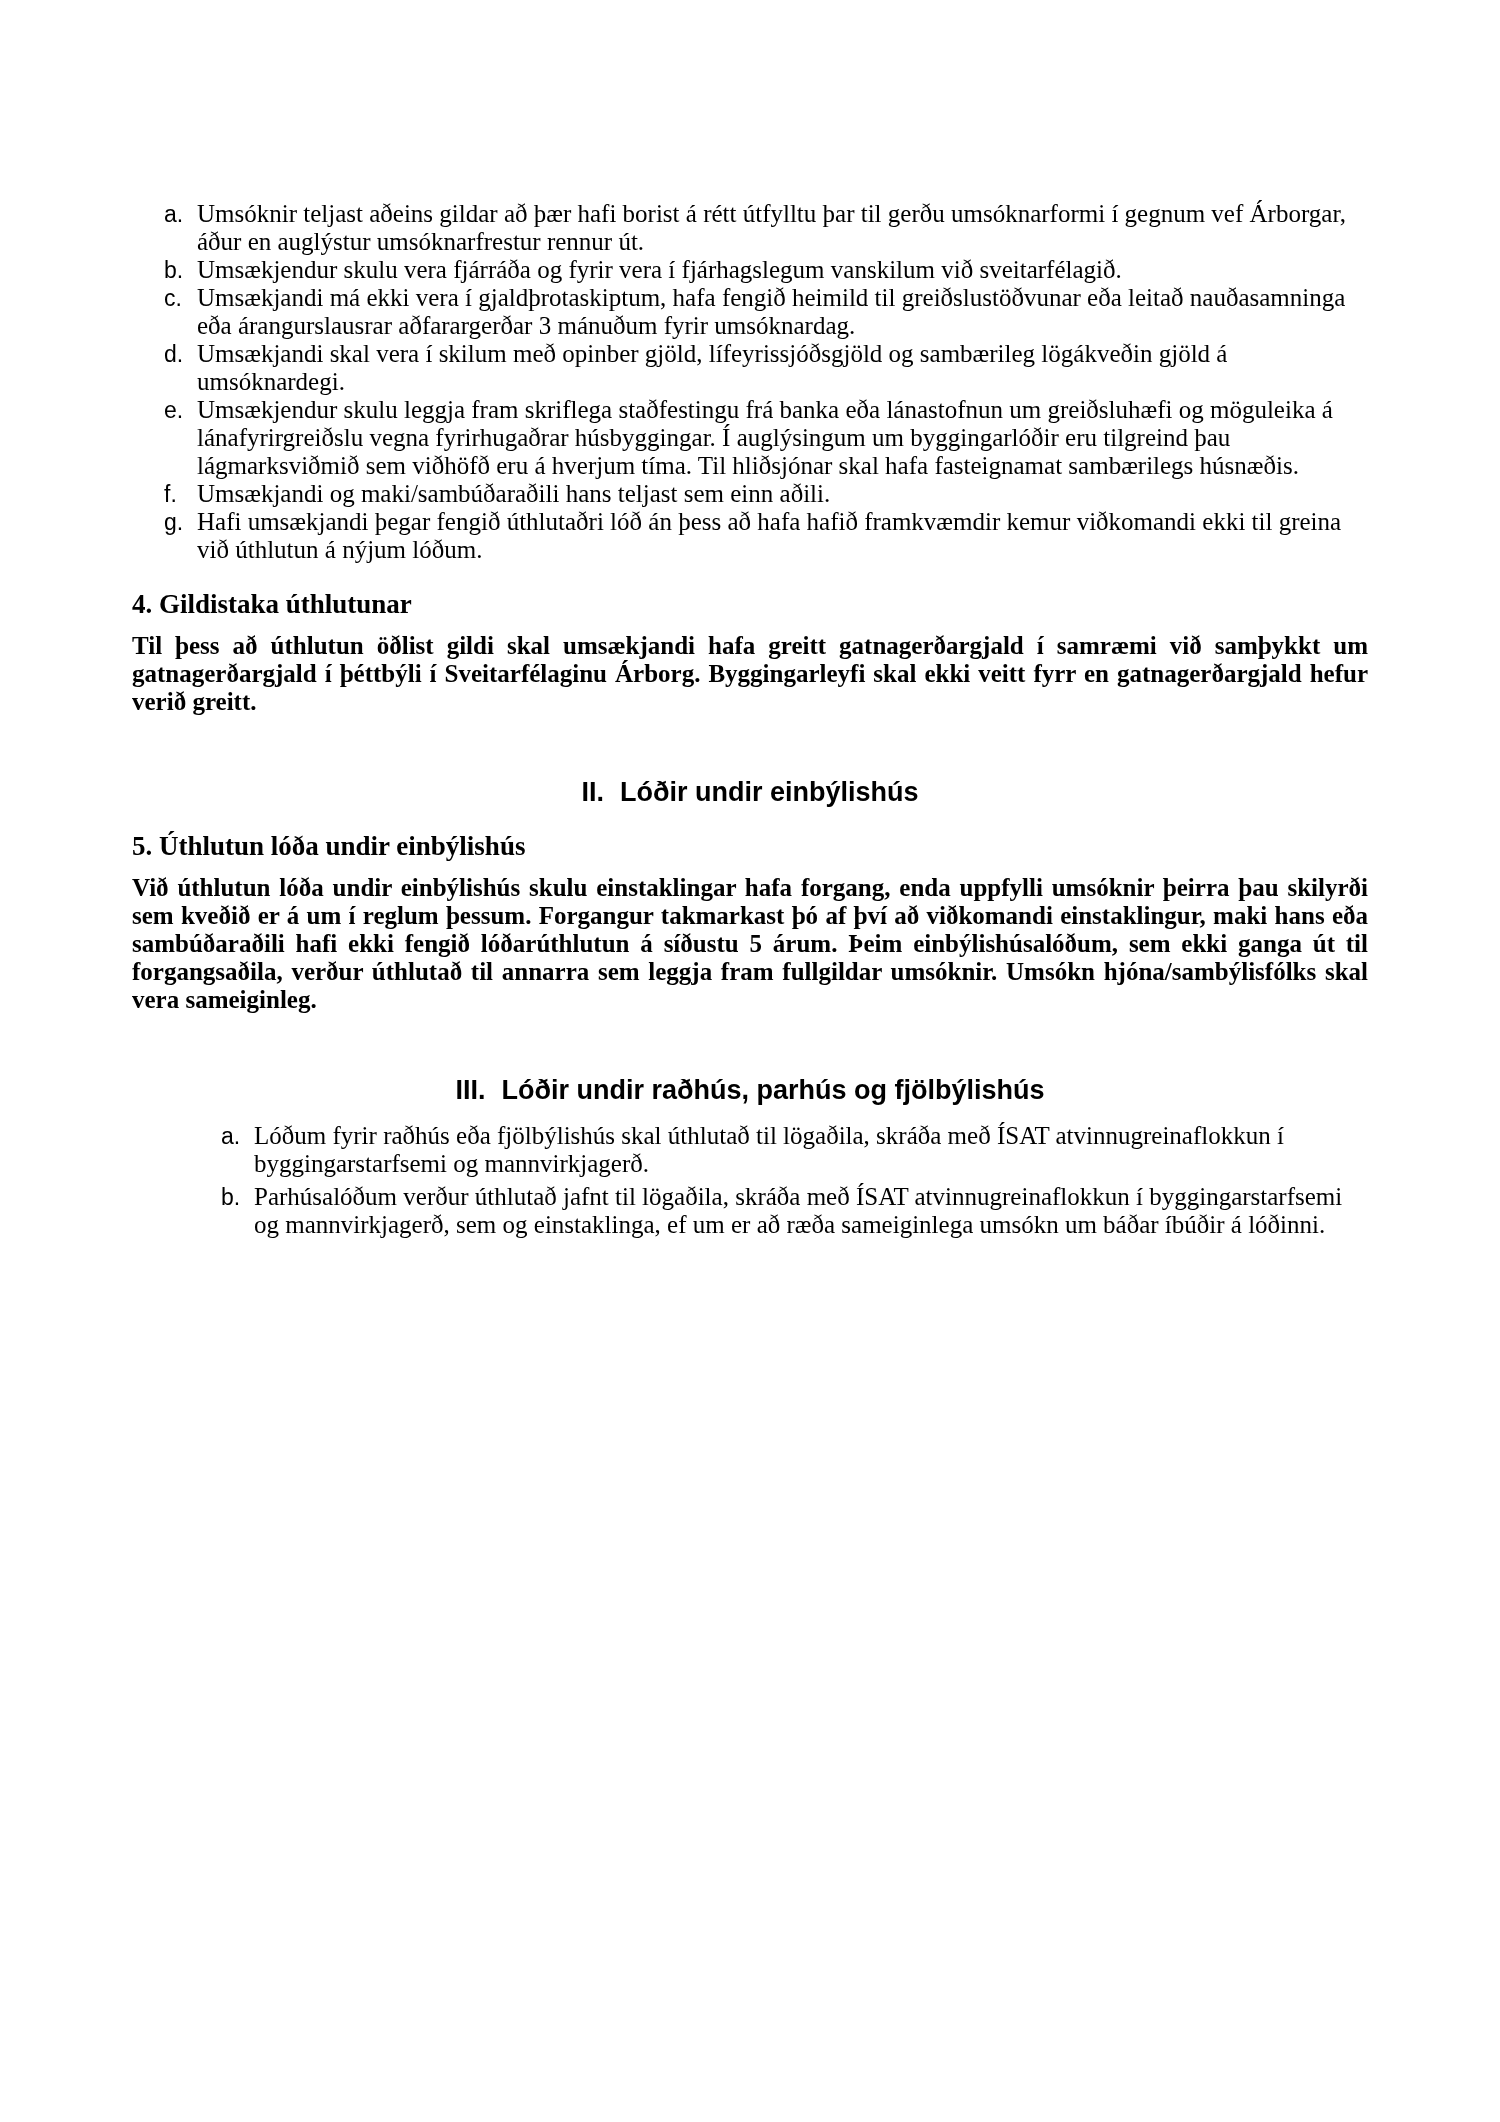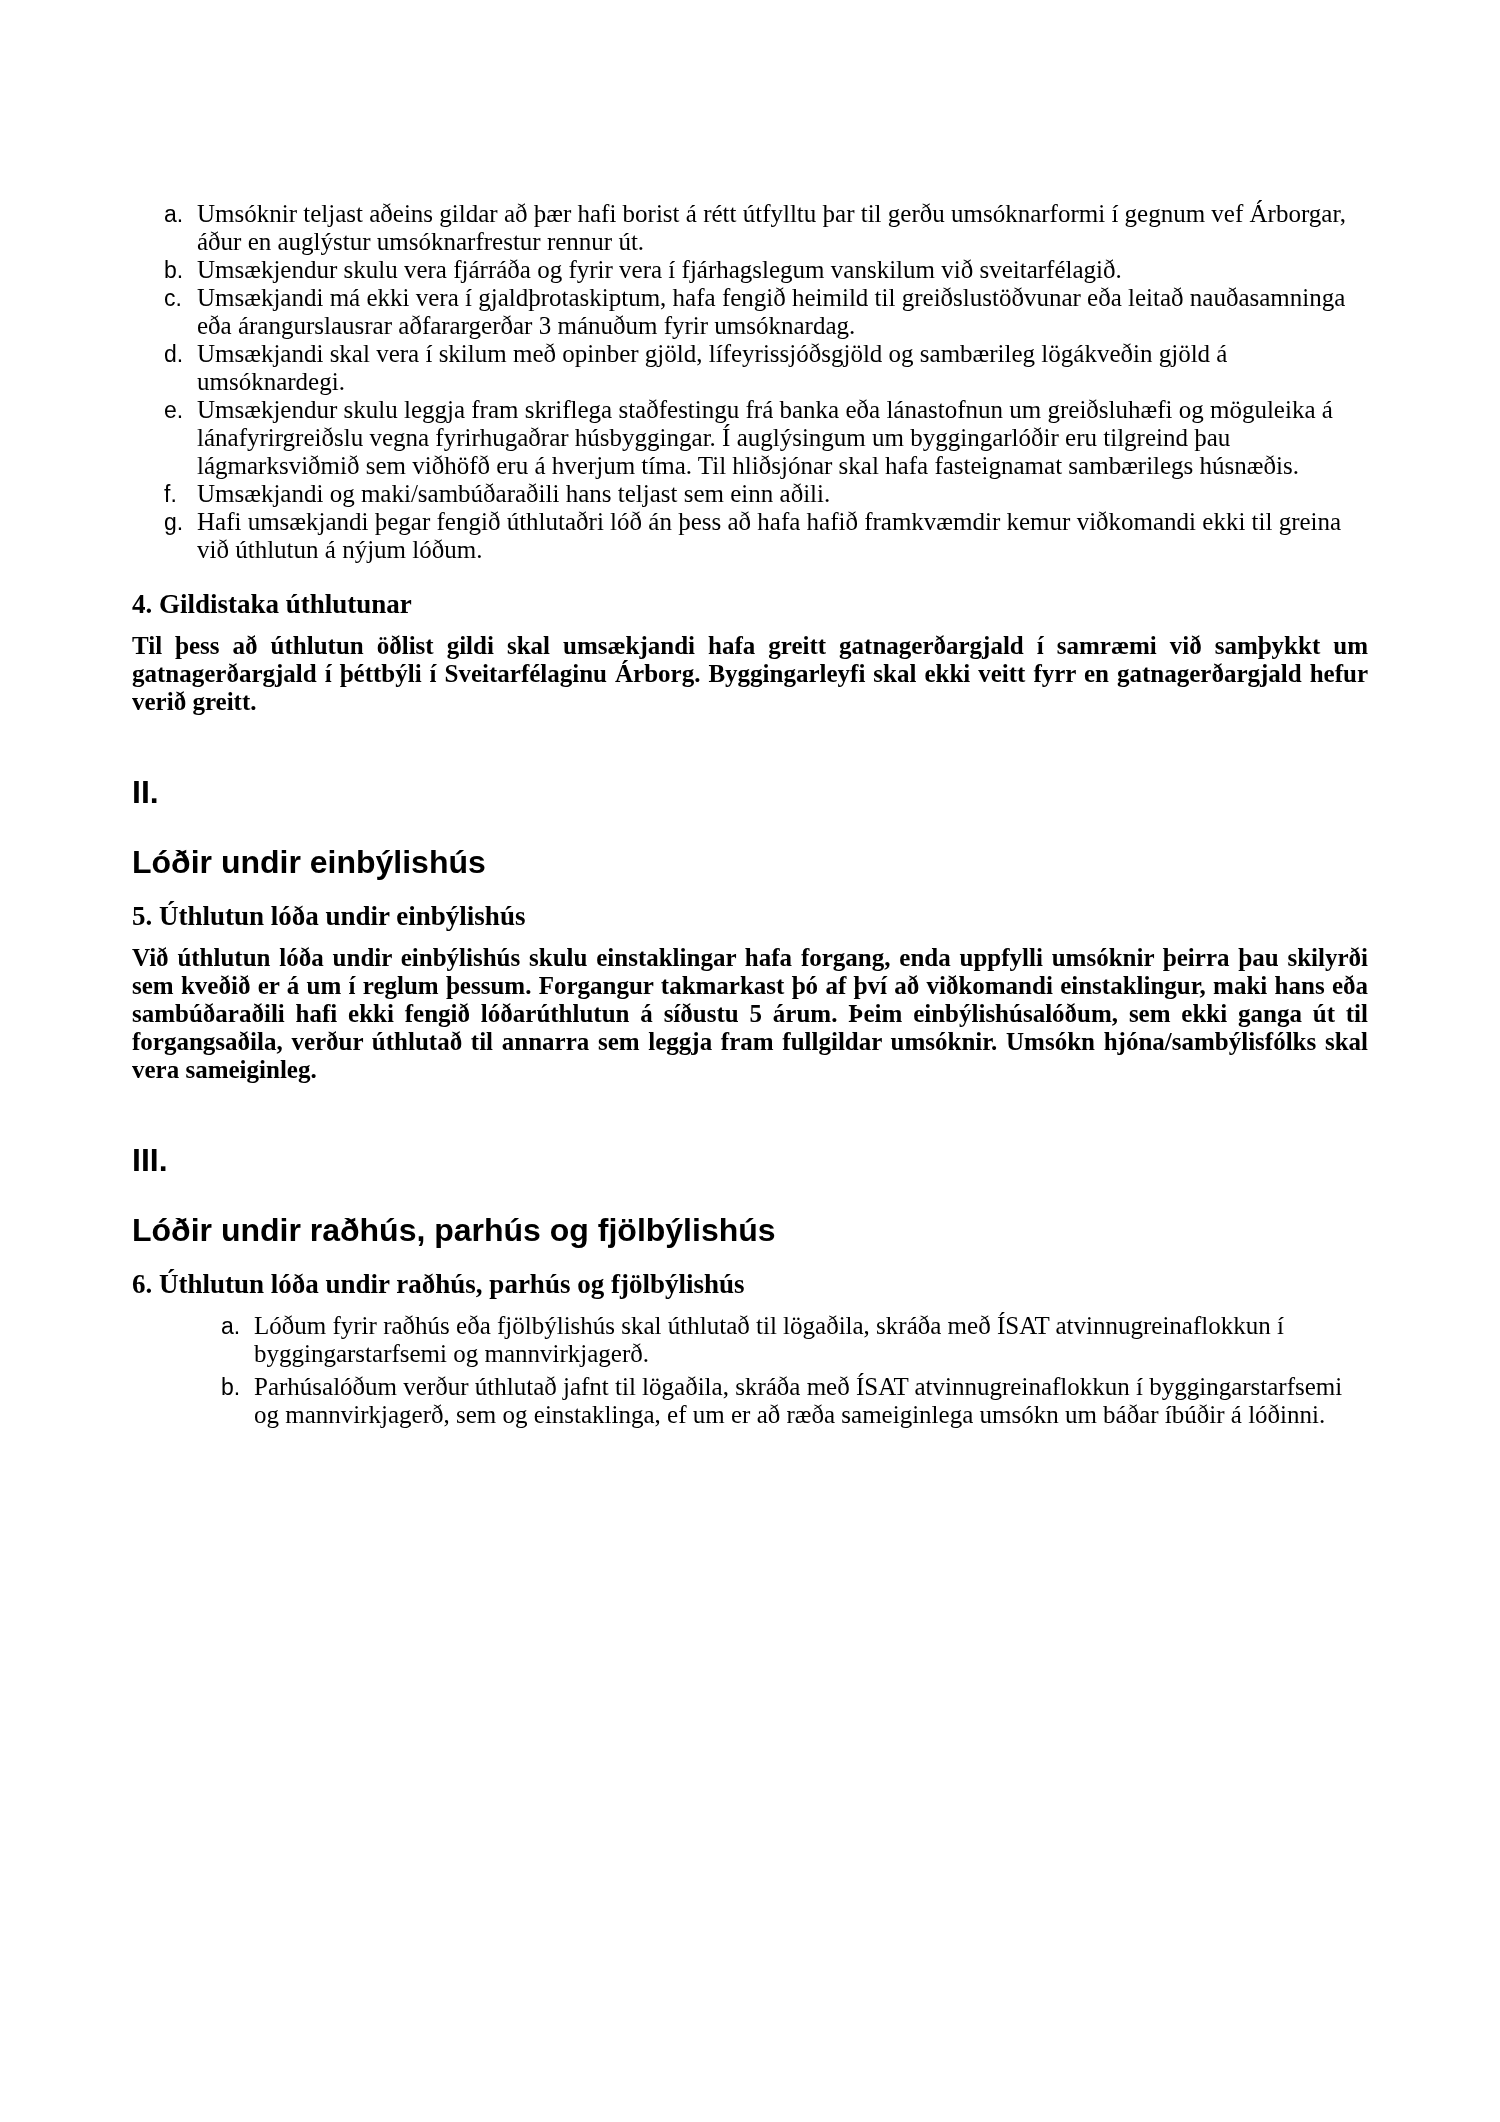--- a/index.html
+++ b/index.html
@@ -41,26 +41,25 @@
     font-size: 27px;
     font-weight: 700;
     margin: 26px 0 14px 0;
     font-family: "Liberation Serif", "DejaVu Serif", serif;
   }
 
   .chapter-heading {
     display: flex;
     justify-content: center;
     align-items: baseline;
-    gap: 42px;
+    gap: 16px;
     font-family: "Liberation Sans", "DejaVu Sans", sans-serif;
-    font-size: 32px;
+    font-size: 27px;
     font-weight: 700;
     margin: 62px 0 18px 0;
-    flex-direction: column;
   }
 
   .list-indent-1 { margin-bottom: 6px; }
 </style>
 </head>
 <body>
 
 <div class="page">
 
   <ol class="letter-list list-indent-1">
@@ -103,21 +102,20 @@
   </h1>
 
   <h2 class="section-heading">5. Úthlutun lóða undir einbýlishús</h2>
   <p class="body-paragraph">Við úthlutun lóða undir einbýlishús skulu einstaklingar hafa forgang, enda uppfylli umsóknir þeirra þau skilyrði sem kveðið er á um í reglum þessum. Forgangur takmarkast þó af því að viðkomandi einstaklingur, maki hans eða sambúðaraðili hafi ekki fengið lóðarúthlutun á síðustu 5 árum. Þeim einbýlishúsalóðum, sem ekki ganga út til forgangsaðila, verður úthlutað til annarra sem leggja fram fullgildar umsóknir. Umsókn hjóna/sambýlisfólks skal vera sameiginleg.</p>
 
   <h1 class="chapter-heading">
     <span class="chapter-numeral">III.</span>
     <span class="chapter-title">Lóðir undir raðhús, parhús og fjölbýlishús</span>
   </h1>
 
-  <h2 class="section-heading">6. Úthlutun lóða undir raðhús, parhús og fjölbýlishús</h2>
 
   <ol class="letter-list list-indent-2">
     <li>
       <span class="marker">a.</span>
       <span class="li-text">Lóðum fyrir raðhús eða fjölbýlishús skal úthlutað til lögaðila, skráða með ÍSAT atvinnugreinaflokkun í byggingarstarfsemi og mannvirkjagerð.</span>
     </li>
     <li>
       <span class="marker">b.</span>
       <span class="li-text">Parhúsalóðum verður úthlutað jafnt til lögaðila, skráða með ÍSAT atvinnugreinaflokkun í byggingarstarfsemi og mannvirkjagerð, sem og einstaklinga, ef um er að ræða sameiginlega umsókn um báðar íbúðir á lóðinni.</span>
     </li>

